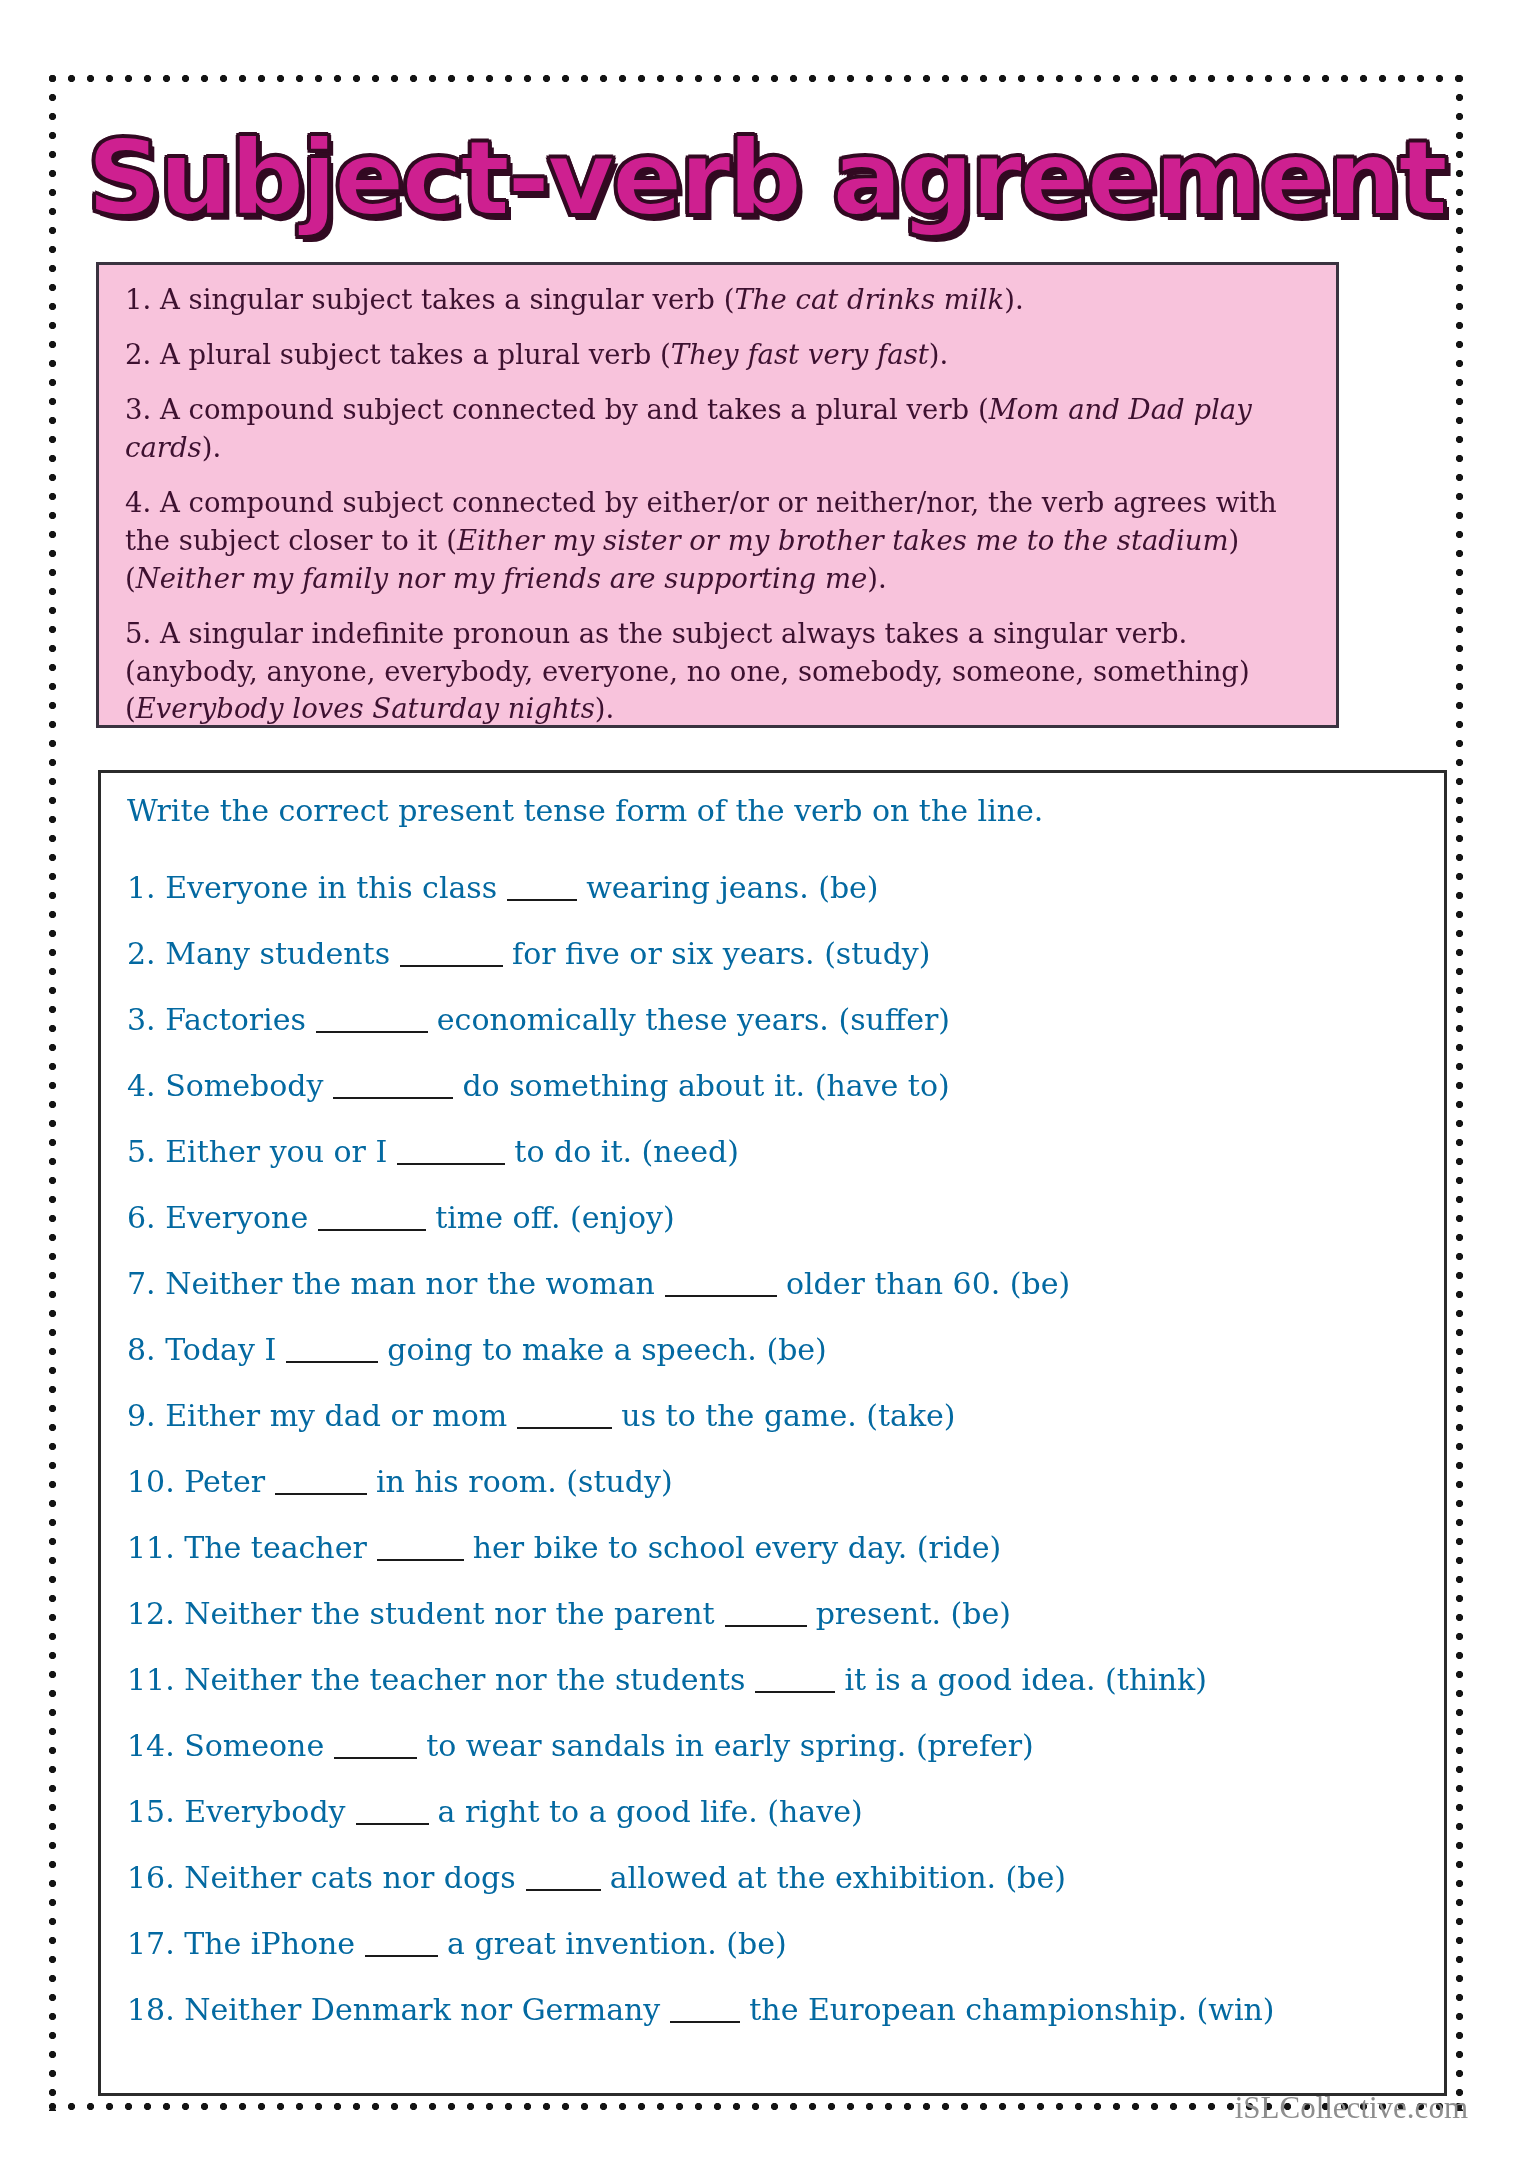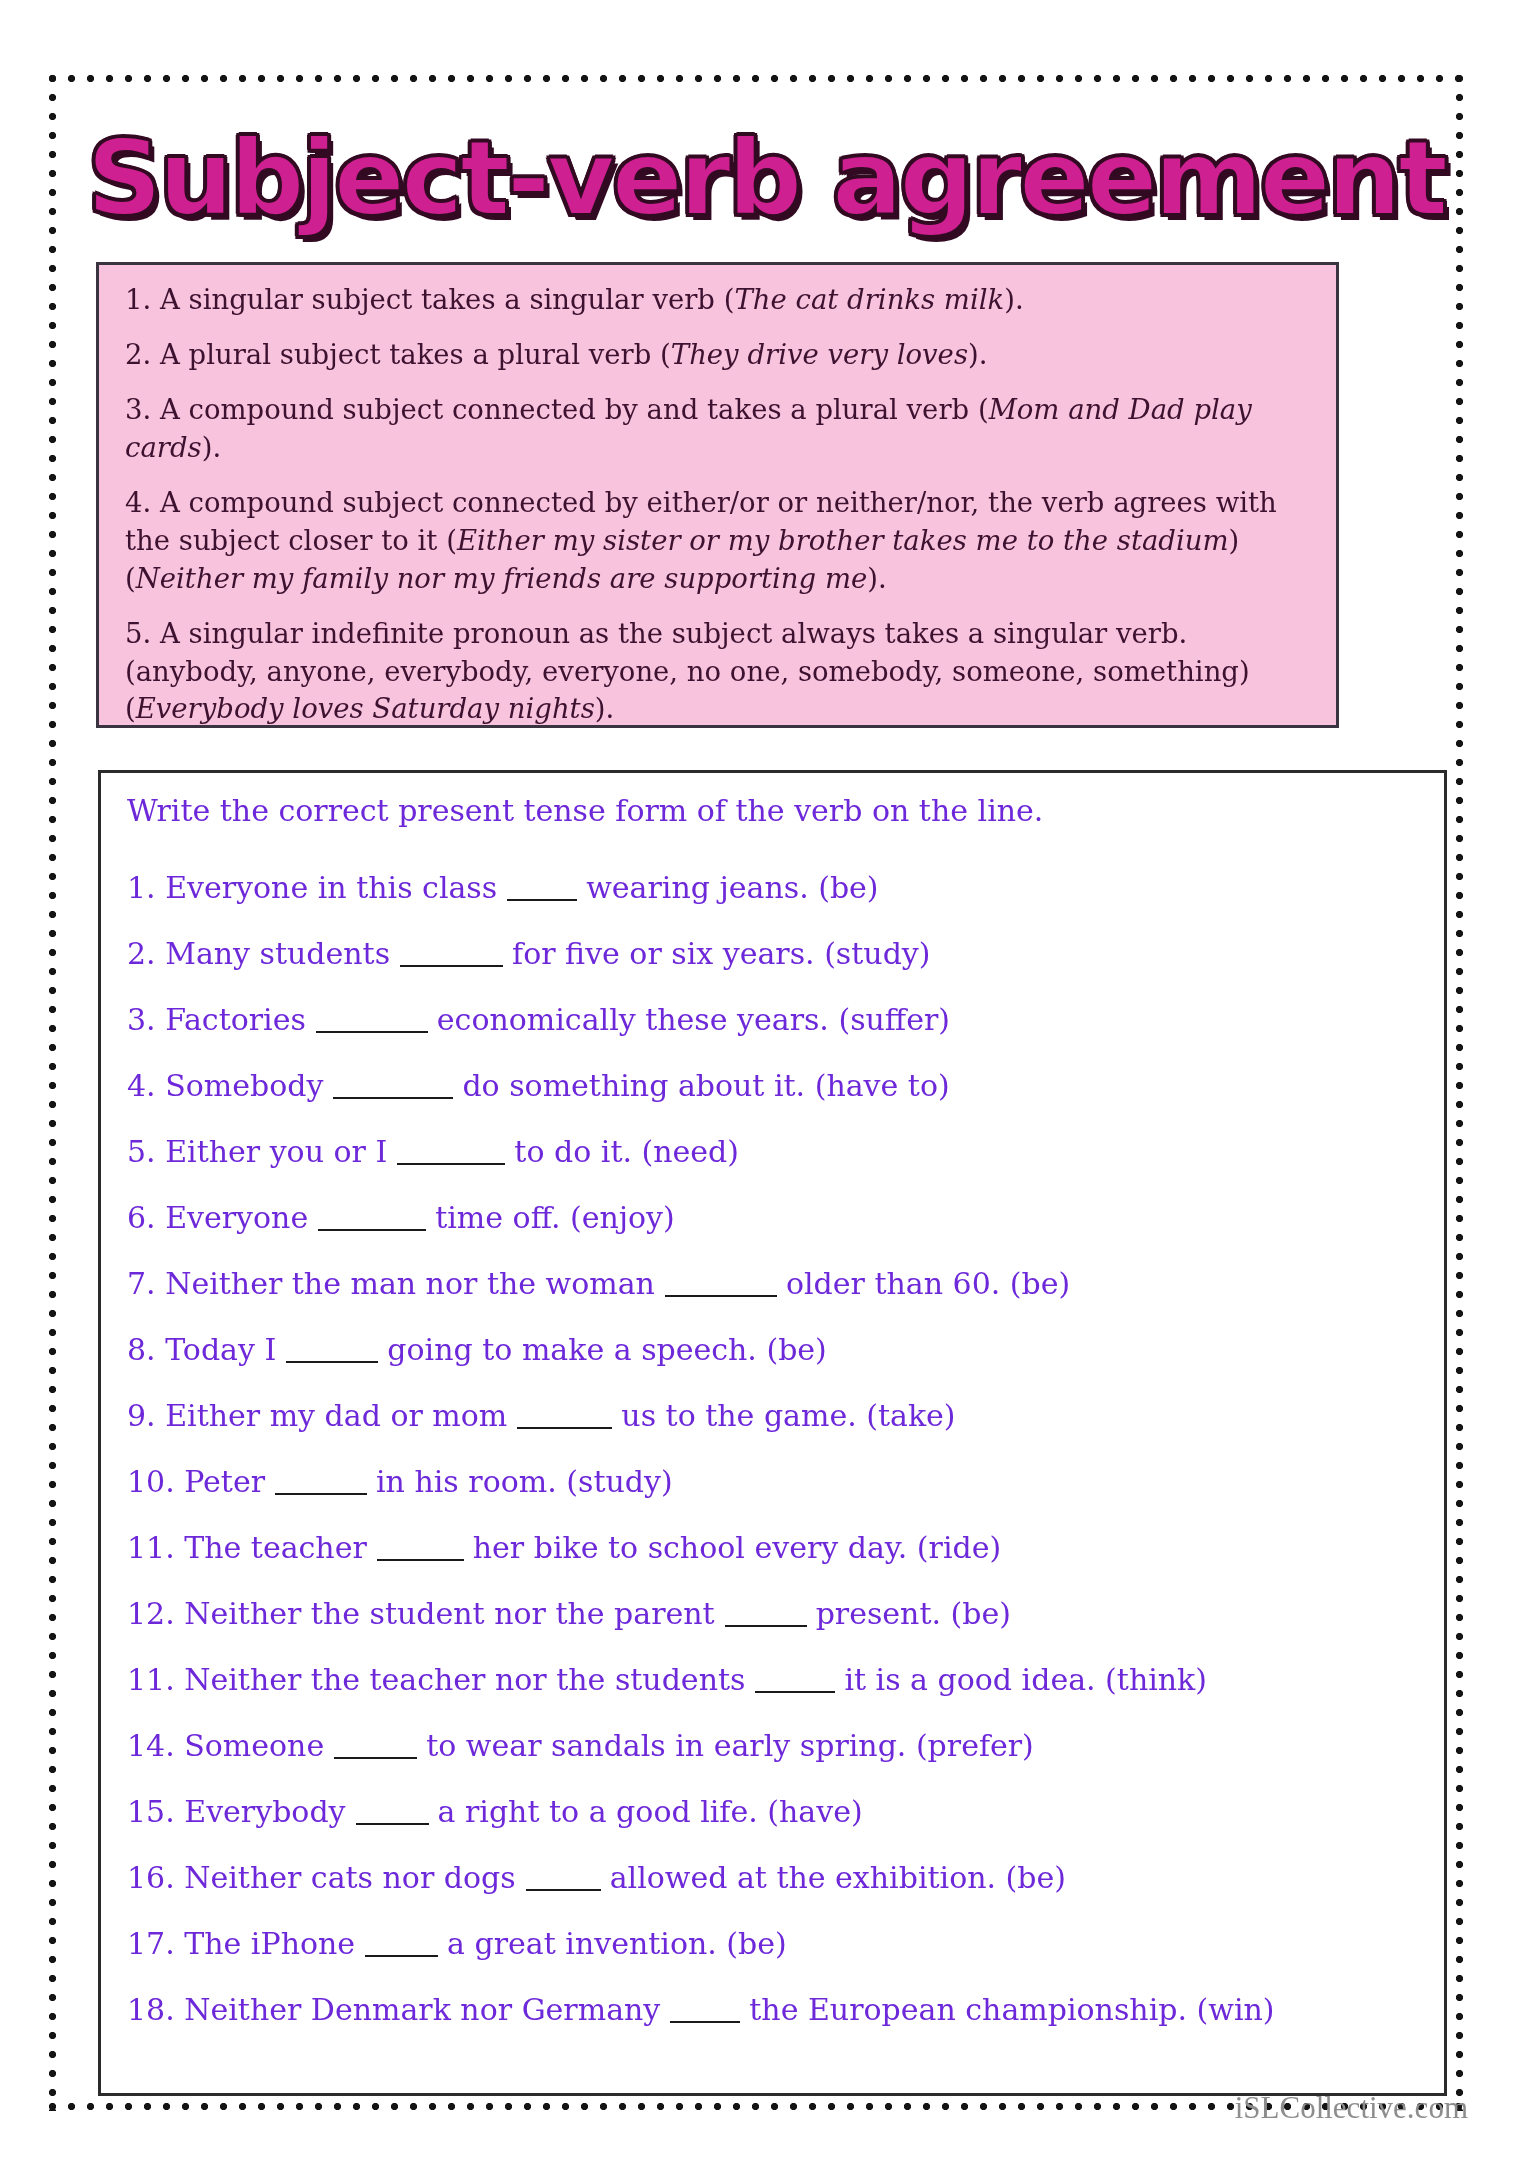--- a/index.html
+++ b/index.html
@@ -55,21 +55,21 @@
   }
   #rules-box p{margin:0 0 17px 0;}
   #rules-box em{font-style:italic;}
 
   #exercise-box{
     position:absolute;left:98px;top:770px;width:1349px;height:1326px;
     box-sizing:border-box;
     background:#ffffff;
     border:3px solid #2b2b2b;
     padding:20px 26px 10px 26px;
-    color:#6d28d9;
+    color:#0369a1;
     font-size:30px;
     line-height:36px;
     overflow:hidden;
   }
   #instructions{margin:0 0 41px 0;}
   .ex-row{margin:0 0 30px 0;white-space:nowrap;}
   .blank{
     display:inline-block;
     border-bottom:2.5px solid #1a1a1a;
     height:1px;
@@ -93,21 +93,21 @@
   <div id="dot-top" class="dots-h"></div>
   <div id="dot-bottom" class="dots-h"></div>
   <div id="dot-left" class="dots-v"></div>
   <div id="dot-right" class="dots-v"></div>
 
   <div id="title" style="color: rgb(206, 32, 144); margin-top: 25px;">Subject-verb agreement</div>
 
   <div id="rules-box" style="background: rgb(248, 195, 220); color: rgb(61, 17, 48);">
     <div>
         <p><span>1. A singular subject takes a singular verb (</span><em>The cat drinks milk</em><span>).</span></p>
-        <p><span>2. A plural subject takes a plural verb (</span><em>They drive very loves</em><span>).</span></p>
+        <p><span>2. A plural subject takes a plural verb (</span><em>They fast very fast</em><span>).</span></p>
         <p><span>3. A compound subject connected by and takes a plural verb (</span><em>Mom and Dad play cards</em><span>).</span></p>
         <p><span>4. A compound subject connected by either/or or neither/nor, the verb agrees with the subject closer to it (</span><em>Either my sister or my brother takes me to the stadium</em><span>)(</span><em>Neither my family nor my friends are supporting me</em><span>).</span></p>
         <p><span>5. A singular indefinite pronoun as the subject always takes a singular verb. (anybody, anyone, everybody, everyone, no one, somebody, someone, something) (</span><em>Everybody loves Saturday nights</em><span>).</span></p>
       </div>
   </div>
 
   <div id="exercise-box">
     <p id="instructions">Write the correct present tense form of the verb on the line.</p>
     <div>
         <div class="ex-row"><span>1. Everyone in this class</span><span class="blank" style="width: 70px;"></span><span>wearing jeans. (be)</span></div>

